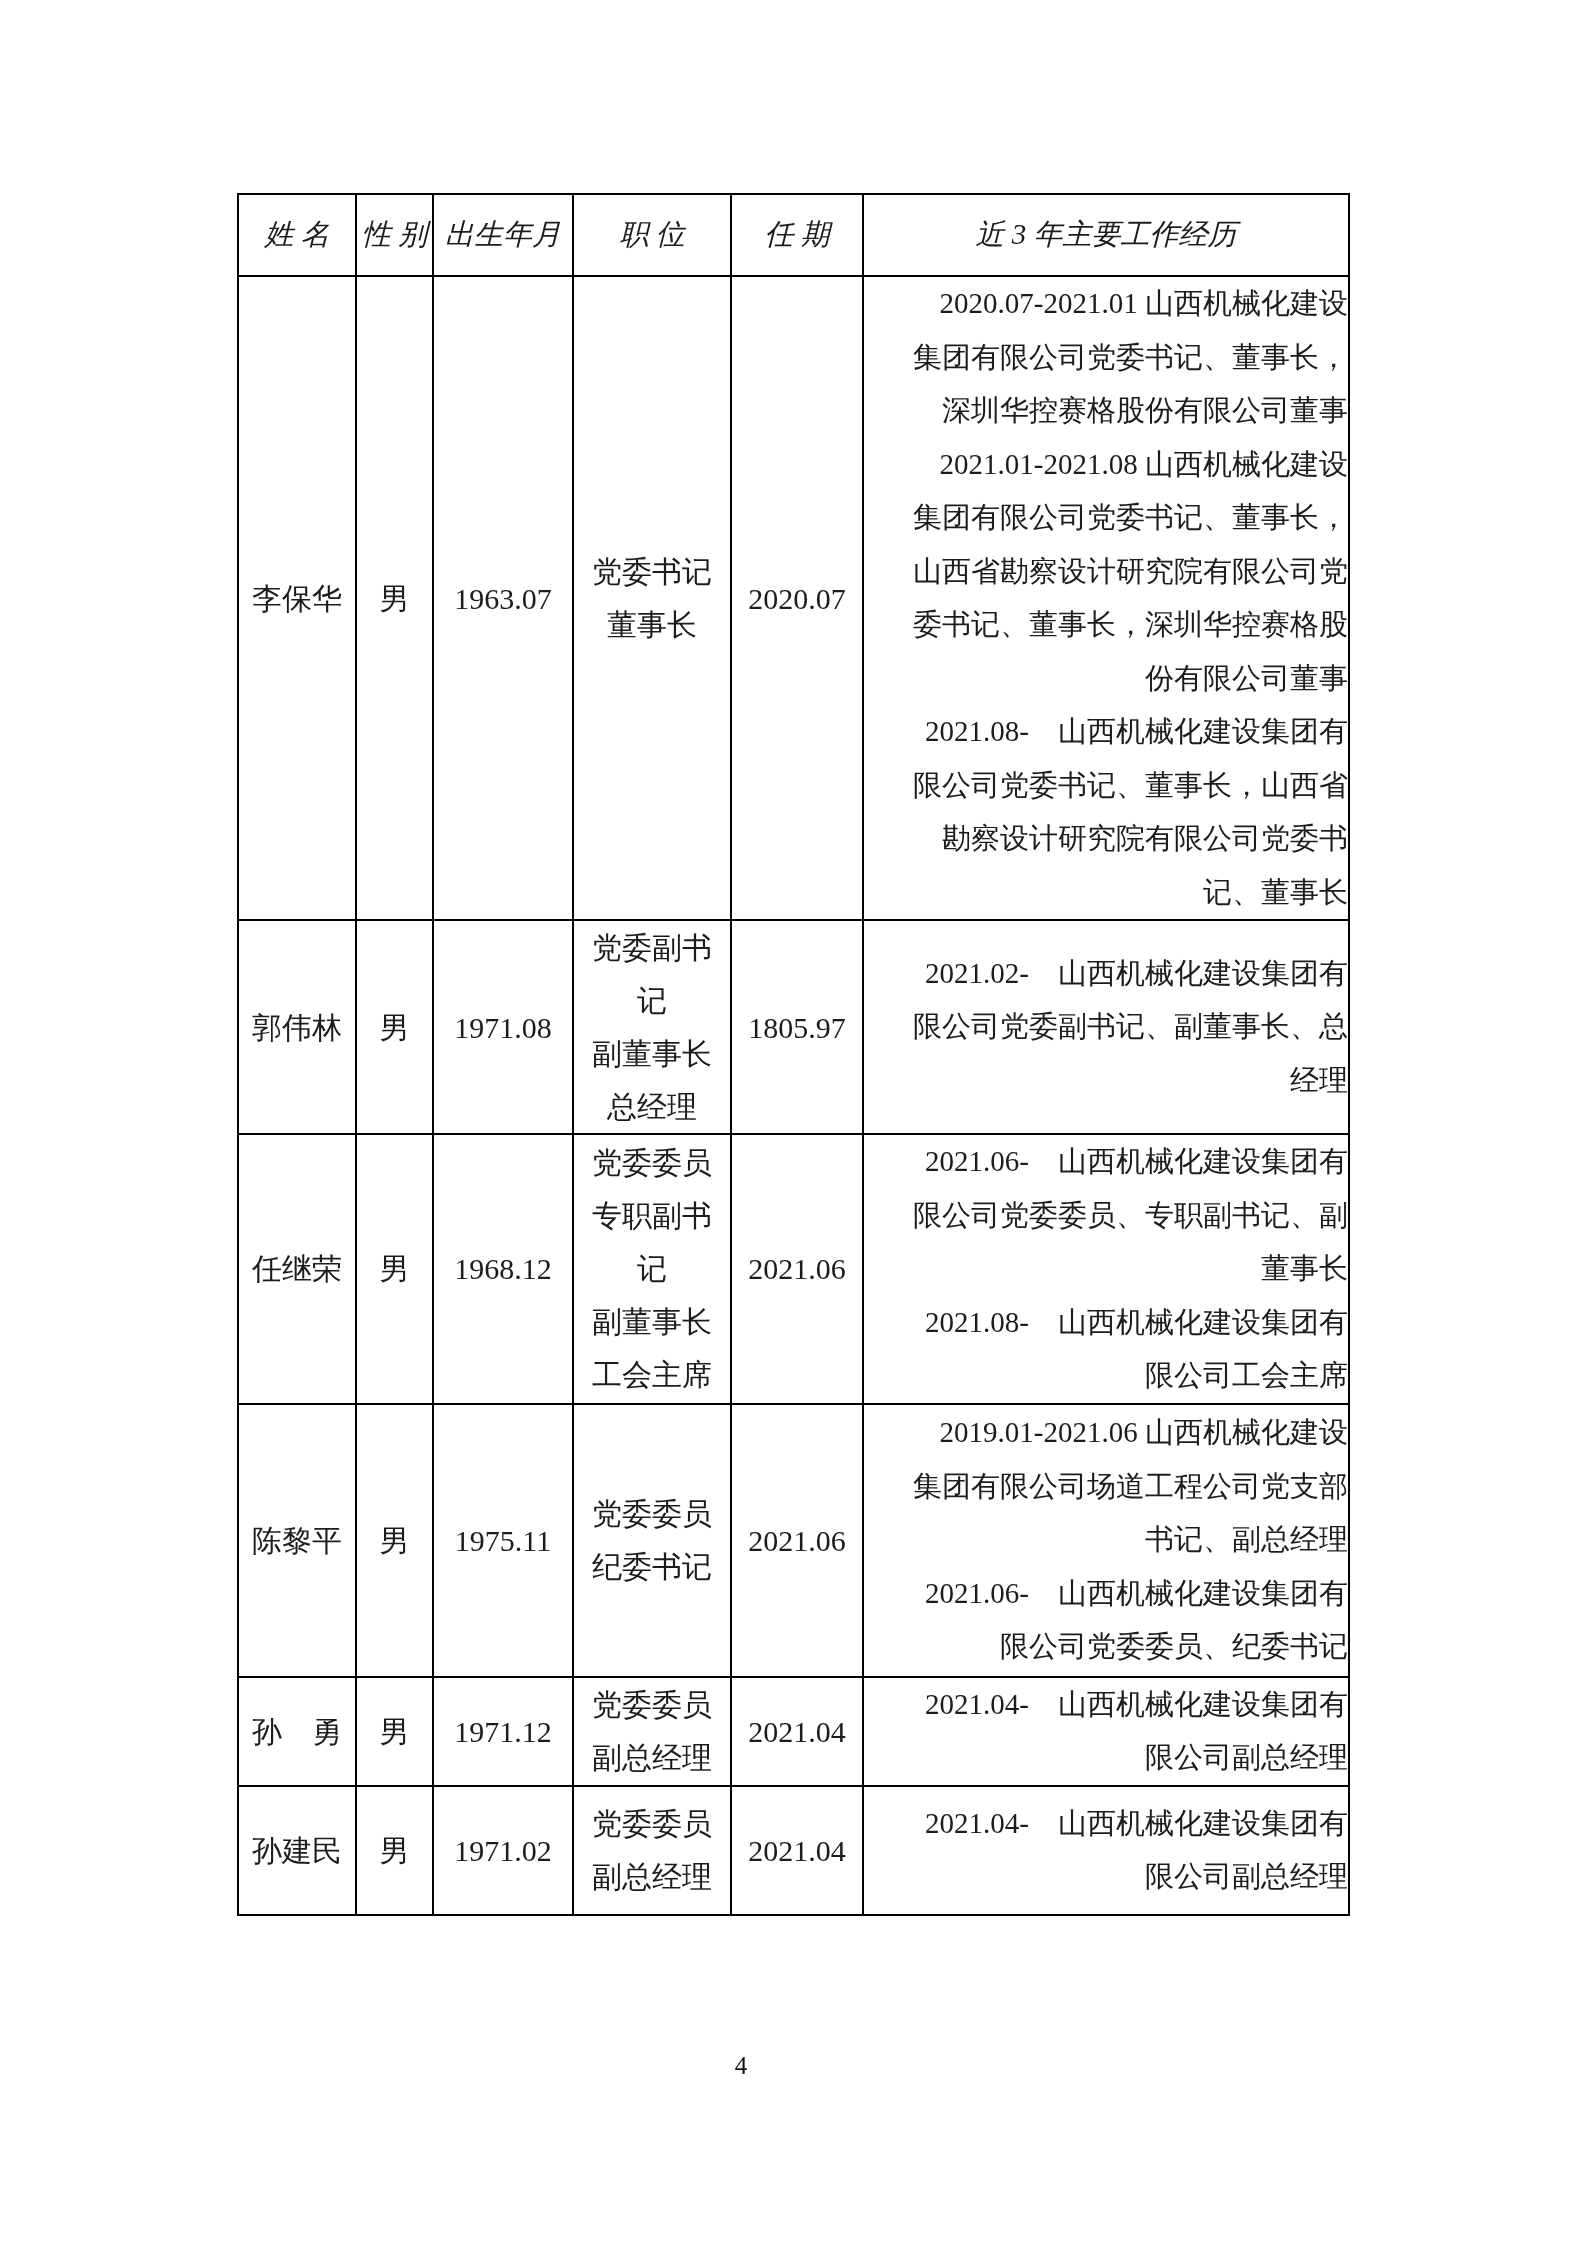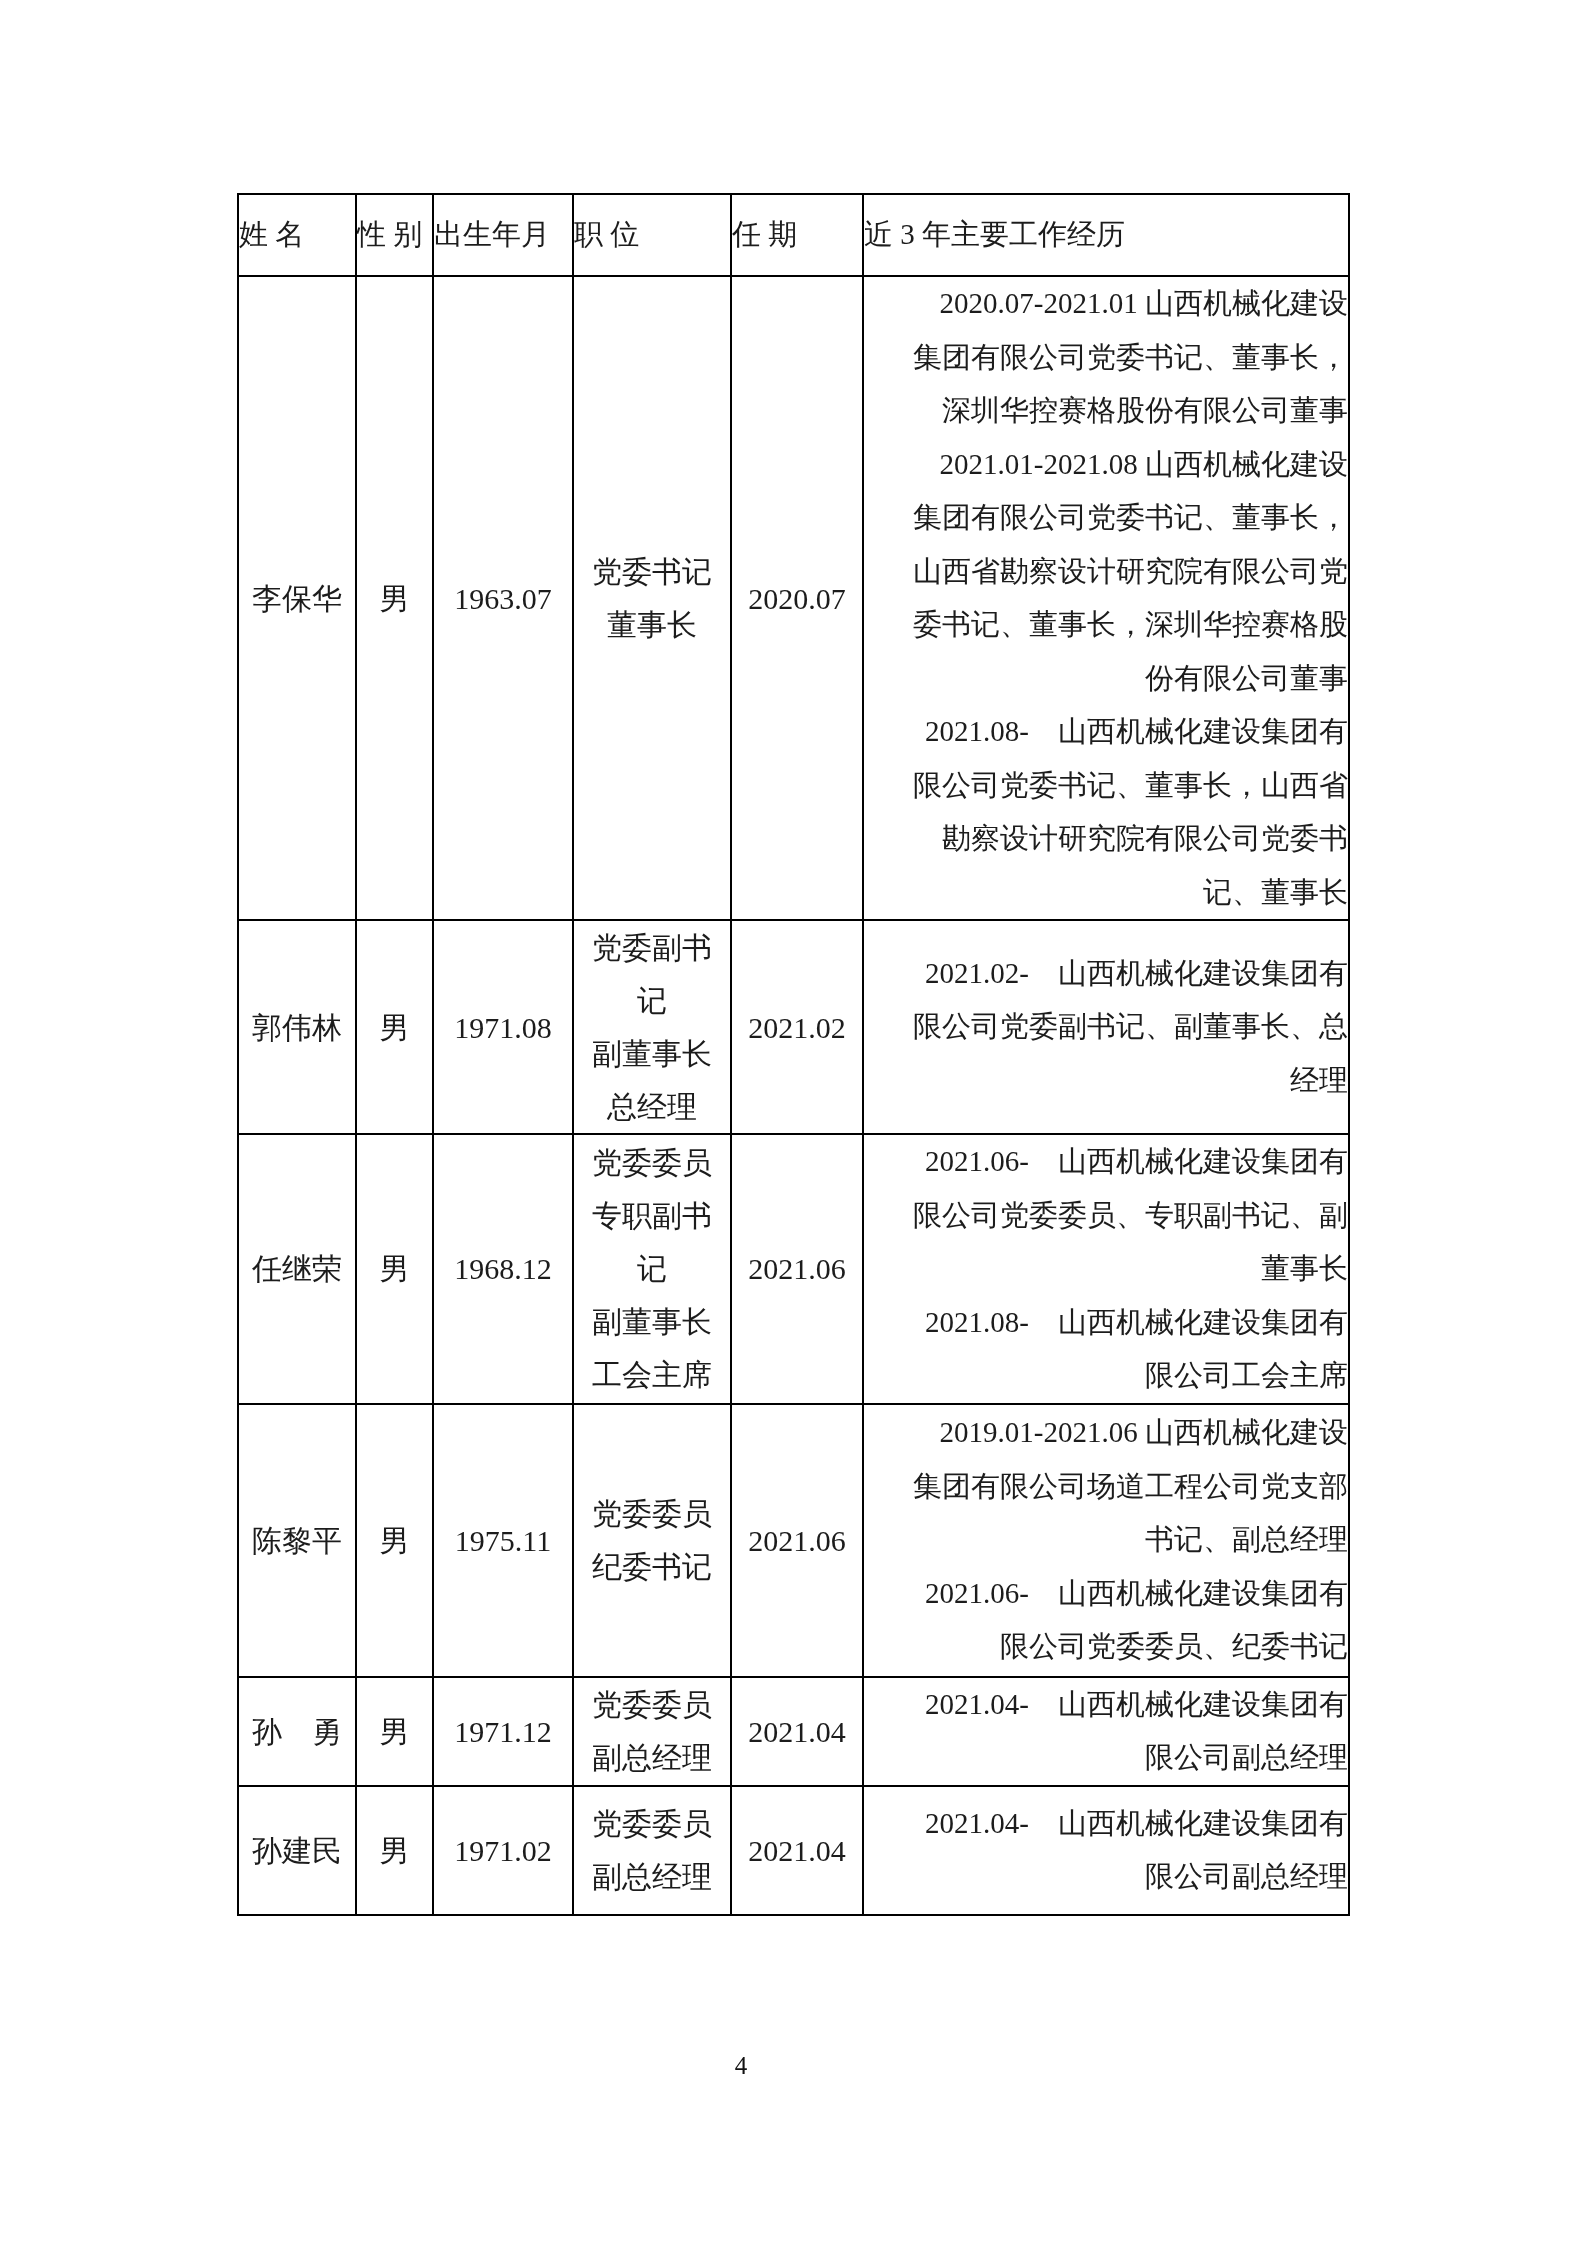--- a/index.html
+++ b/index.html
@@ -25,22 +25,23 @@
   }
   .doc-table th,
   .doc-table td {
     border: 2px solid #000000;
     font-weight: normal;
     padding: 0;
     overflow: hidden;
   }
   .doc-table th {
     font-size: 29px;
-    text-align: left;
+    text-align: center;
     vertical-align: middle;
+    font-style: italic;
   }
   .c-center {
     font-size: 30px;
     text-align: center;
     vertical-align: middle;
     line-height: 53px;
     white-space: pre-line;
   }
   .c-exp {
     font-size: 29px;
@@ -110,21 +111,21 @@
 记、董事长</td>
   </tr>
   <tr class="r-2">
     <td class="c-center">郭伟林</td>
     <td class="c-center">男</td>
     <td class="c-center">1971.08</td>
     <td class="c-center">党委副书
 记
 副董事长
 总经理</td>
-    <td class="c-center">2021.02</td>
+    <td class="c-center">1805.97</td>
     <td class="c-exp">2021.02-　山西机械化建设集团有
 限公司党委副书记、副董事长、总
 经理</td>
   </tr>
   <tr class="r-3">
     <td class="c-center">任继荣</td>
     <td class="c-center">男</td>
     <td class="c-center">1968.12</td>
     <td class="c-center">党委委员
 专职副书

